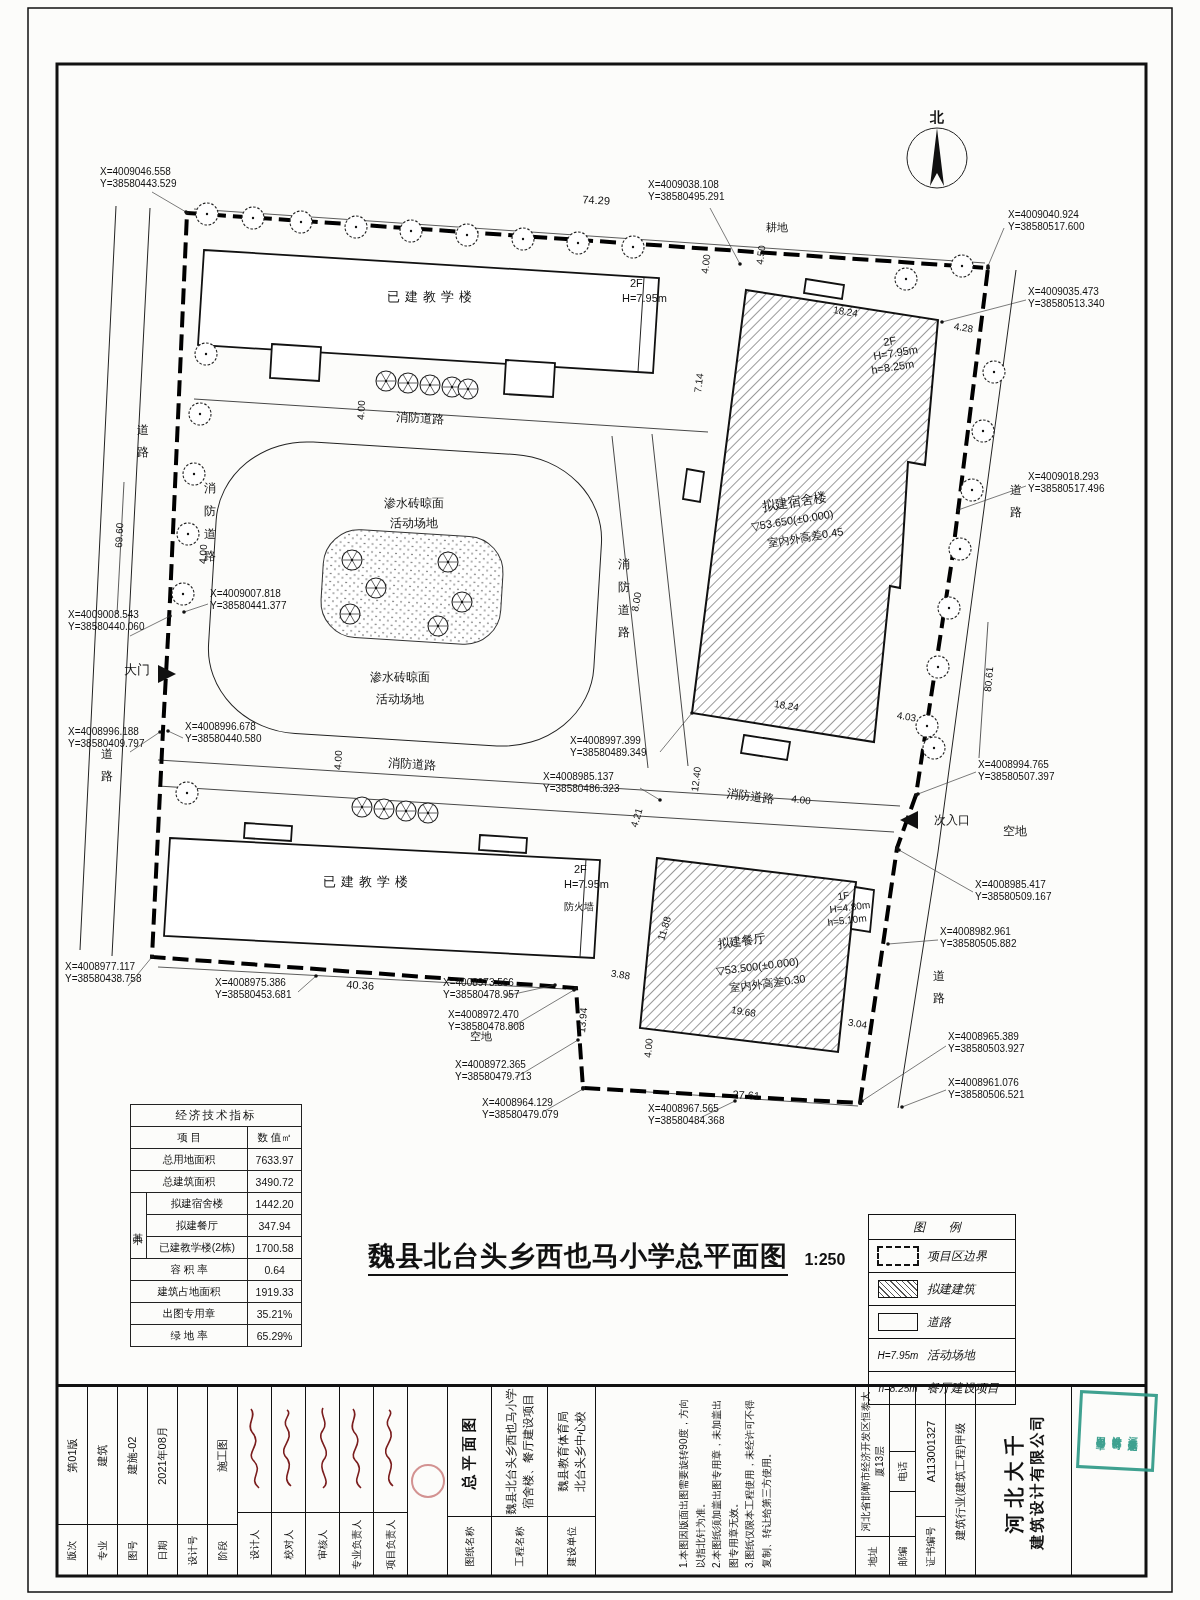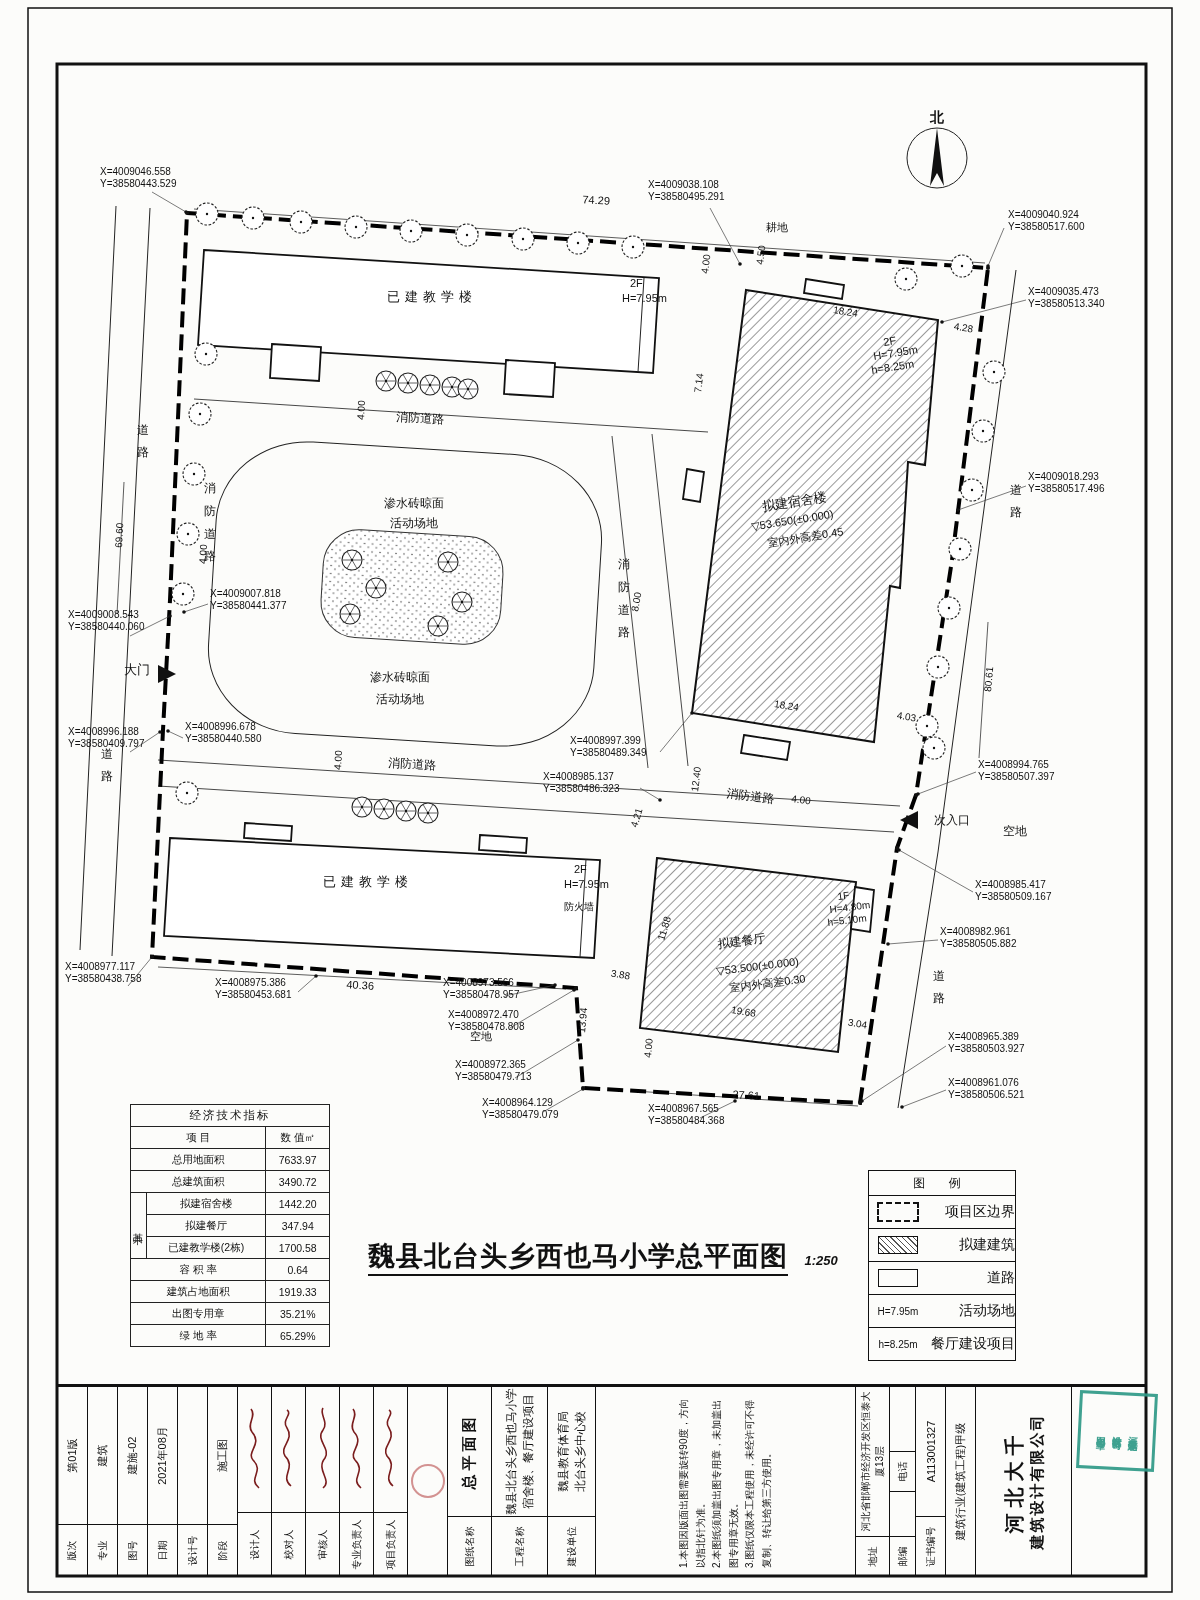--- a/index.html
+++ b/index.html
@@ -12,38 +12,38 @@
   svg .hatchb{fill:url(#hatchp);stroke:#111;stroke-width:2;}
   svg .boundary{fill:none;stroke:#000;stroke-width:4;stroke-dasharray:16 7;}
   svg .leader{stroke:#444;stroke-width:.7;}
   svg .dim{stroke:#333;stroke-width:.8;fill:none;}
   svg .dot{fill:#111;}
   svg .shrub{fill:#fff;stroke:#222;stroke-width:1.1;stroke-dasharray:2.6 1.7;}
   svg .dtree{fill:#fff;stroke:#222;stroke-width:1.1;}
   svg .spoke{stroke:#222;stroke-width:.7;}
 
   
-  .econ{position:absolute;left:130px;top:1104px;width:200px;}
+  .econ{position:absolute;left:130px;top:1104px;width:172px;}
   .econ table{width:100%;border-collapse:collapse;font-size:10.5px;}
   .econ th,.econ td{border:1px solid #222;height:21px;text-align:center;padding:0 2px;font-weight:normal;}
   .econ th{font-size:11.5px;letter-spacing:2px;}
   .econ .side{width:15px;writing-mode:vertical-lr;letter-spacing:2px;padding:0;}
 
   
   .main-title{position:absolute;left:368px;top:1238px;white-space:nowrap;}
   .main-title .mt{font-size:27px;font-weight:bold;letter-spacing:1px;border-bottom:2.5px solid #111;padding-bottom:3px;}
-  .main-title .sc{font-size:13px;margin-left:12px;font-weight:bold;font-style:italic;}
+  .main-title .sc{font-size:16px;margin-left:12px;font-weight:bold;}
 
   
-  .legend{position:absolute;left:868px;top:1170px;width:146px;border:1.5px solid #111;background:transparent;}
+  .legend{position:absolute;left:868px;top:1214px;width:146px;border:1.5px solid #111;background:transparent;font-style:italic;}
   .legend .lg-h{height:24px;line-height:24px;text-align:center;letter-spacing:10px;font-size:12px;border-bottom:1px solid #111;}
   .lg-row{display:flex;align-items:center;height:32px;border-top:1px solid #111;}
   .lg-row:nth-child(2){border-top:none;}
   .lg-sym{width:58px;display:flex;justify-content:center;align-items:center;}
-  .lg-lab{flex:1;font-size:14px;text-align:right;}
+  .lg-lab{flex:1;font-size:12px;}
   .sym-dash{width:38px;height:16px;border:2px dashed #111;}
   .sym-hatch{width:38px;height:16px;border:1.5px solid #111;background:repeating-linear-gradient(45deg,#fff 0 3px,#555 3px 4px);}
   .sym-rect{width:38px;height:16px;border:1.5px solid #111;}
   .sym-txt{font-size:10px;}
 
   
   .tb{position:absolute;left:57px;top:1385px;width:1089px;height:191px;overflow:hidden;}
   .tb-in{position:absolute;left:0;top:0;width:191px;height:1089px;transform:translateY(191px) rotate(-90deg);
          transform-origin:0 0;display:flex;flex-direction:column;border-right:2px solid #111;box-sizing:border-box;}
   .tbr{display:flex;align-items:stretch;border-top:1.2px solid #111;box-sizing:border-box;flex:0 0 auto;}

